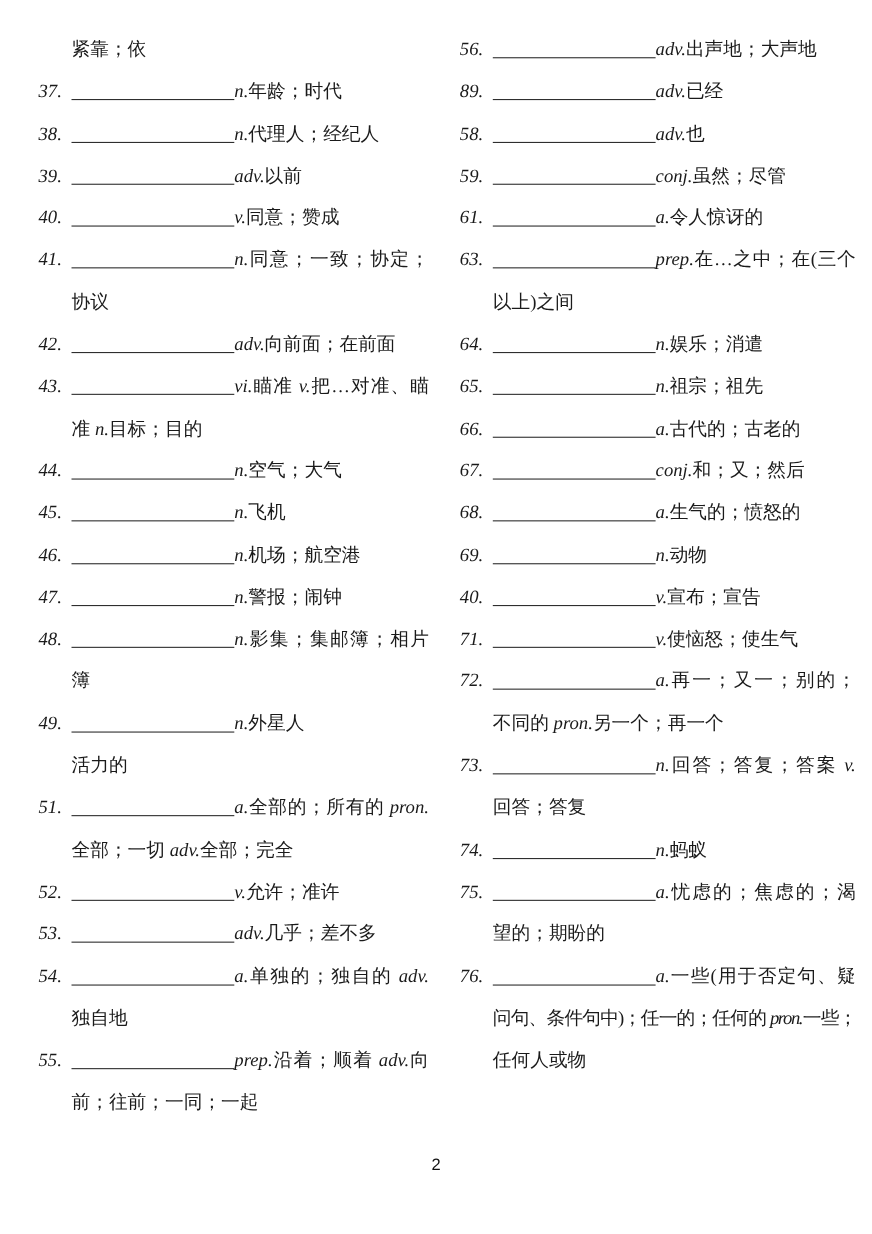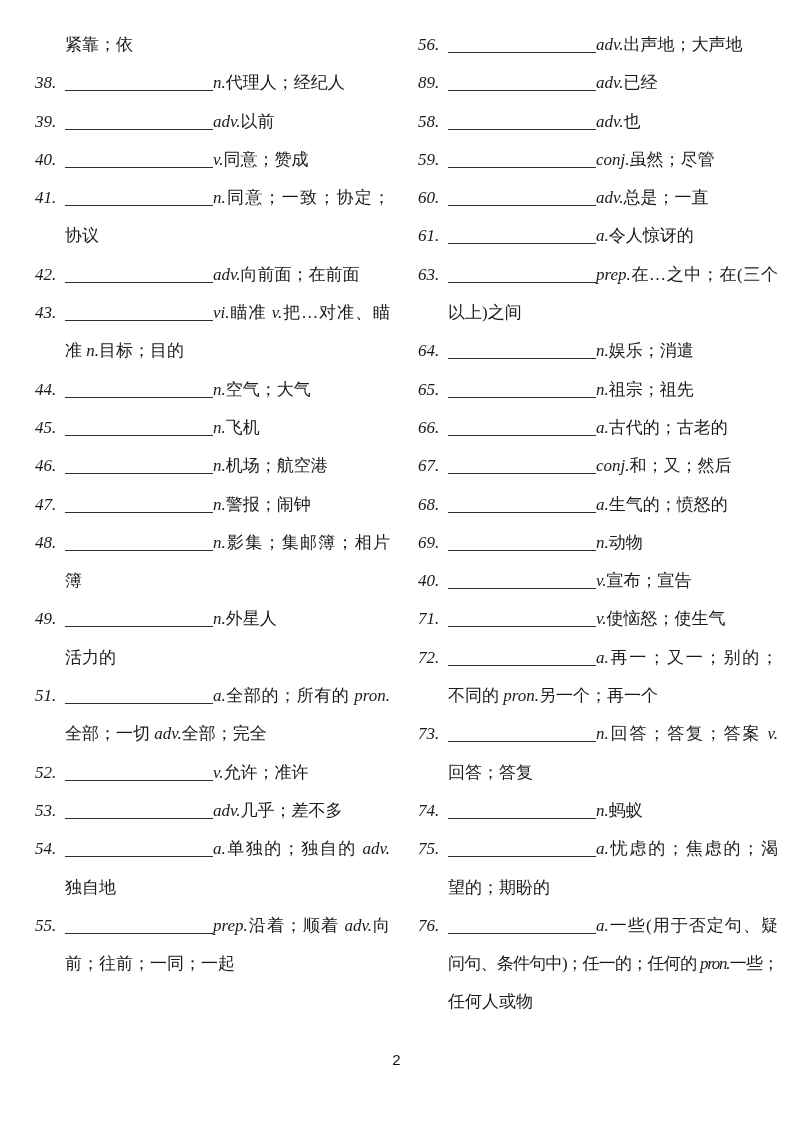--- a/index.html
+++ b/index.html
@@ -44,20 +44,23 @@
     color: #111111;
   }
 </style>
 </head>
 <body>
 
 <div class="page">
   <div class="column left">
       <div class="item">
         <div class="line indent"><span class="txt">紧靠；依</span></div>
+      </div>
+      <div class="item">
+        <div class="line"><span class="num">37.</span><span class="blank"></span><span class="pos">n.</span><span class="txt">年龄；时代</span></div>
       </div>
       <div class="item">
         <div class="line"><span class="num">38.</span><span class="blank"></span><span class="pos">n.</span><span class="txt">代理人；经纪人</span></div>
       </div>
       <div class="item">
         <div class="line"><span class="num">39.</span><span class="blank"></span><span class="pos">adv.</span><span class="txt">以前</span></div>
       </div>
       <div class="item">
         <div class="line"><span class="num">40.</span><span class="blank"></span><span class="pos">v.</span><span class="txt">同意；赞成</span></div>
       </div>
@@ -120,23 +123,20 @@
       <div class="item">
         <div class="line"><span class="num">89.</span><span class="blank"></span><span class="pos">adv.</span><span class="txt">已经</span></div>
       </div>
       <div class="item">
         <div class="line"><span class="num">58.</span><span class="blank"></span><span class="pos">adv.</span><span class="txt">也</span></div>
       </div>
       <div class="item">
         <div class="line"><span class="num">59.</span><span class="blank"></span><span class="pos">conj.</span><span class="txt">虽然；尽管</span></div>
       </div>
       <div class="item">
-        <div class="line"><span class="num">60.</span><span class="blank"></span><span class="pos">adv.</span><span class="txt">总是；一直</span></div>
-      </div>
-      <div class="item">
         <div class="line"><span class="num">61.</span><span class="blank"></span><span class="pos">a.</span><span class="txt">令人惊讶的</span></div>
       </div>
       <div class="item">
         <div class="line fill"><span class="num">63.</span><span class="blank"></span><span class="pos">prep.</span><span class="txt">在…之中；在(三个</span></div>
         <div class="line indent"><span class="txt">以上)之间</span></div>
       </div>
       <div class="item">
         <div class="line"><span class="num">64.</span><span class="blank"></span><span class="pos">n.</span><span class="txt">娱乐；消遣</span></div>
       </div>
       <div class="item">

